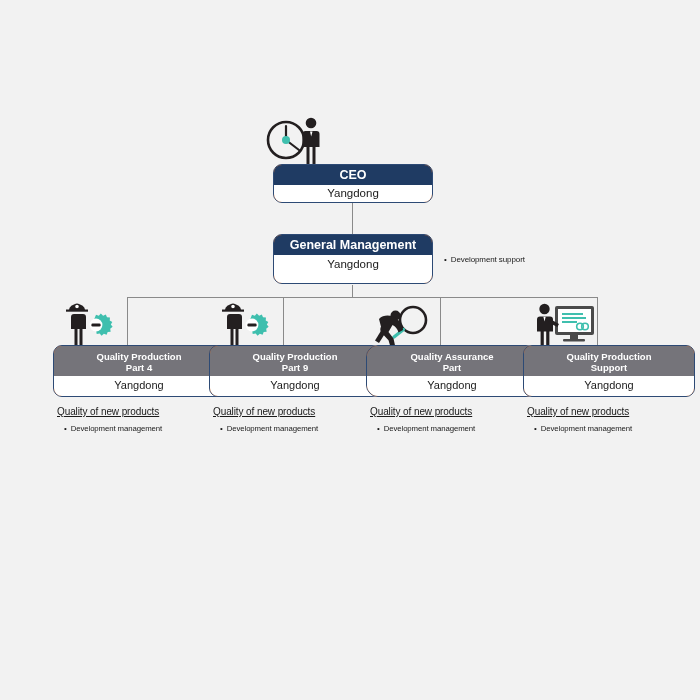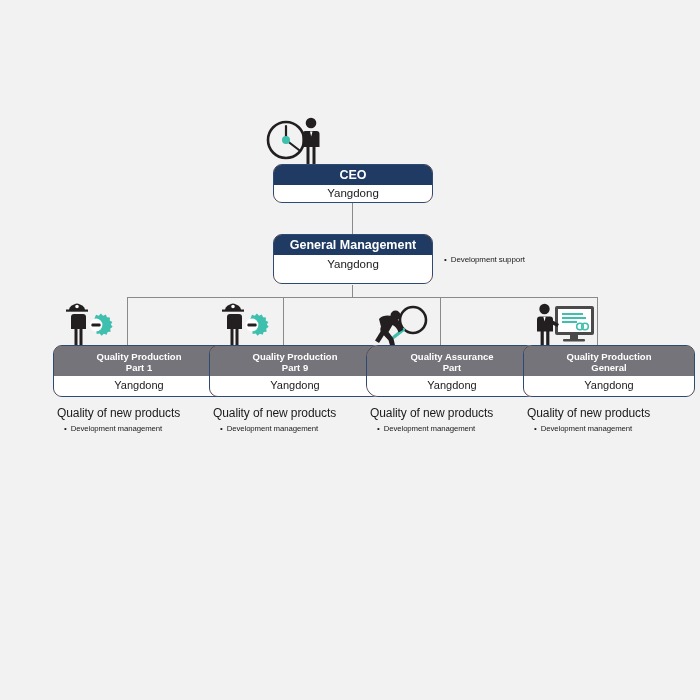--- a/index.html
+++ b/index.html
@@ -79,21 +79,21 @@
 
   
   .annot {
     position: absolute;
     font-size: 7.8px;
     color: #1a1a1a;
     white-space: nowrap;
     letter-spacing: -0.1px;
   }
   .annot-note { font-size: 8px; }
-  .annot-title { font-size: 12px; }
+  .annot-title { font-size: 10px; text-decoration: underline; }
   .bullet-row { display: flex; gap: 4px; align-items: baseline; }
   .bullet-dot { font-size: 8px; line-height: 1; }
 
   
   .icon {
     position: absolute;
   }
 </style>
 </head>
 <body>
@@ -187,21 +187,21 @@
       <circle cx="10.5" cy="7" r="5.2" fill="#231f20"></circle>
       <path d="M5 14.5 h11 a3 3 0 0 1 3 3 v12 h-3.6 v16 h-3.2 v-16 h-2.4 v16 h-3.2 v-16 h-3.6 v-12 a3 3 0 0 1 3 -3 z" fill="#231f20"></path>
       <path d="M9.4 14.8 l1.1 4.6 l1.2 -4.6 z" fill="#ffffff"></path>
       <path d="M16 17 l9 5 l-1.6 3 l-9 -4.4 z" fill="#231f20"></path>
     </svg>
   </div>
 
   <div class="node unit" style="left:53px; top:345px;">
     <div class="node-header gray">
       <span>Quality Production</span>
-      <span>Part 1</span>
+      <span>Part 4</span>
     </div>
     <div class="node-body">Yangdong</div>
   </div>
   <div class="annot annot-title" style="left:57px; top:406px;">Quality of new products</div>
   <div class="annot bullet-row" style="left:64px; top:424px;">
     <span class="bullet-dot">•</span>
     <span>Development management</span>
   </div>
 
   <div class="node unit" style="left:209px; top:345px;">
@@ -226,21 +226,21 @@
   </div>
   <div class="annot annot-title" style="left:370px; top:406px;">Quality of new products</div>
   <div class="annot bullet-row" style="left:377px; top:424px;">
     <span class="bullet-dot">•</span>
     <span>Development management</span>
   </div>
 
   <div class="node unit" style="left:523px; top:345px;">
     <div class="node-header gray">
       <span>Quality Production</span>
-      <span>General</span>
+      <span>Support</span>
     </div>
     <div class="node-body">Yangdong</div>
   </div>
   <div class="annot annot-title" style="left:527px; top:406px;">Quality of new products</div>
   <div class="annot bullet-row" style="left:534px; top:424px;">
     <span class="bullet-dot">•</span>
     <span>Development management</span>
   </div>
 
 </div>

